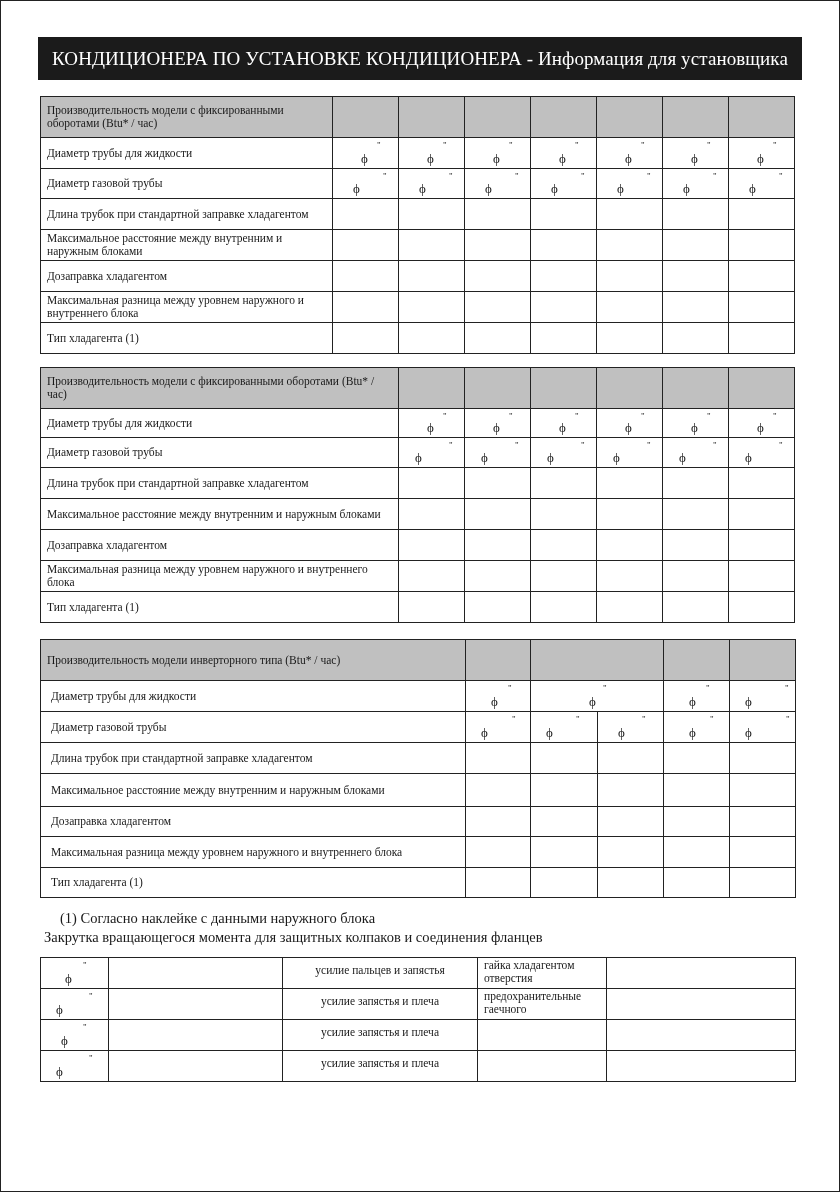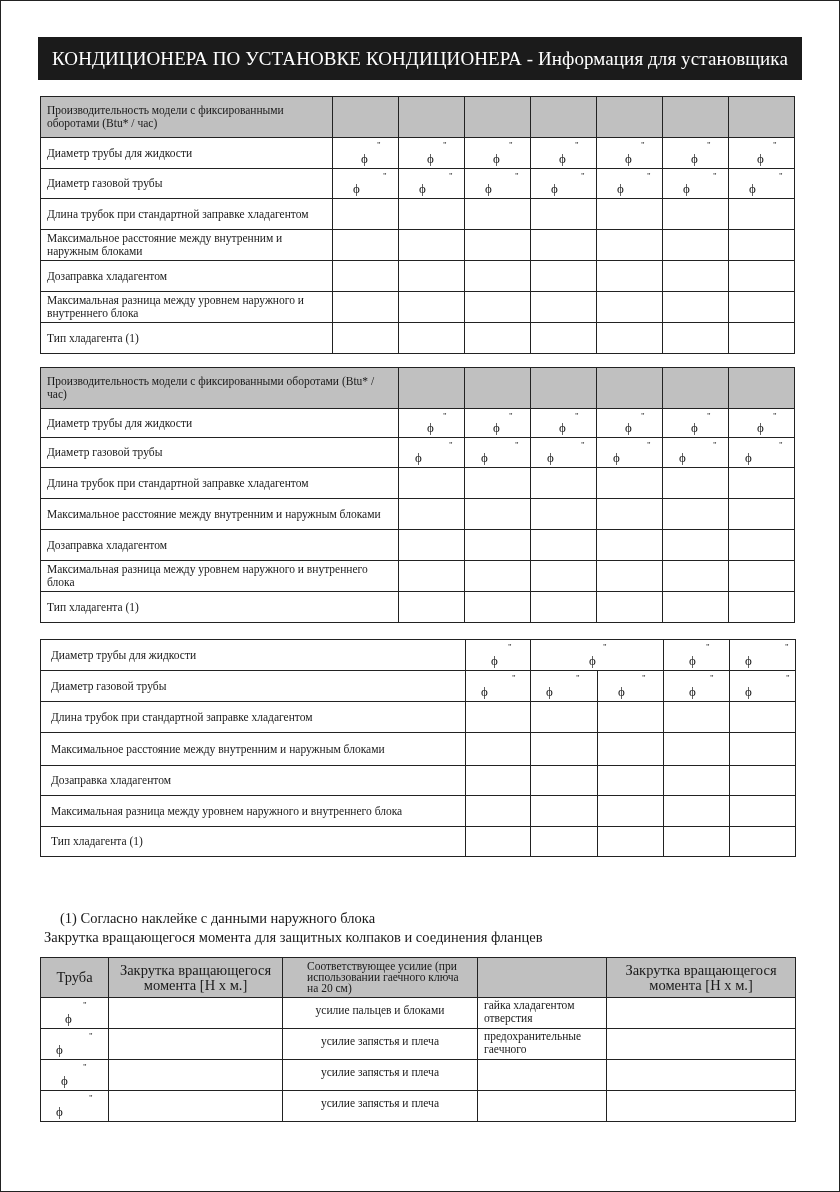--- a/index.html
+++ b/index.html
@@ -277,20 +277,27 @@
 <table class="spec" id="t3" style="left:40px; top:639px; width:755px;">
   <colgroup>
       <col style="width:425px">
       <col style="width:65px">
       <col style="width:67px">
       <col style="width:66px">
       <col style="width:66px">
       <col style="width:66px">
     </colgroup>
   <tbody>
+      <tr class="hdr" style="height:41px">
+        <td>Производительность модели инверторного типа (Btu* / час)</td>
+        <td></td>
+        <td colspan="2"></td>
+        <td></td>
+        <td></td>
+      </tr>
       <tr style="height:31px">
         <td style="padding-left:10px">Диаметр трубы для жидкости</td>
         <td class="phi">
           <span class="ph" style="left:25px">ϕ</span>
           <span class="q" style="left:42px">"</span>
         </td>
         <td class="phi" colspan="2">
           <span class="ph" style="left:58px">ϕ</span>
           <span class="q" style="left:72px">"</span>
         </td>
@@ -374,34 +381,27 @@
 
 <table class="spec torque" id="t4" style="left:40px; top:957px; width:755px;">
   <colgroup>
       <col style="width:68px">
       <col style="width:174px">
       <col style="width:195px">
       <col style="width:129px">
       <col style="width:189px">
     </colgroup>
   <tbody>
-      <tr class="hdr" style="height:40px">
-        <td>Труба</td>
-        <td>Закрутка вращающегося момента [Н х м.]</td>
-        <td class="small">Соответствующее усилие (при использовании гаечного ключа на 20 см)</td>
-        <td></td>
-        <td>Закрутка вращающегося момента [Н х м.]</td>
-      </tr>
       <tr style="height:31px">
         <td class="phi">
           <span class="ph" style="left:24px">ϕ</span>
           <span class="q" style="left:42px">"</span>
         </td>
         <td></td>
-        <td class="center" style="vertical-align:top; padding-top:6px">усилие пальцев и блоками</td>
+        <td class="center" style="vertical-align:top; padding-top:6px">усилие пальцев и запястья</td>
         <td style="vertical-align:top; padding-top:1px">гайка хладагентом отверстия</td>
         <td></td>
       </tr>
       <tr style="height:31px">
         <td class="phi">
           <span class="ph" style="left:15px">ϕ</span>
           <span class="q" style="left:48px">"</span>
         </td>
         <td></td>
         <td class="center" style="vertical-align:top; padding-top:6px">усилие запястья и плеча</td>

